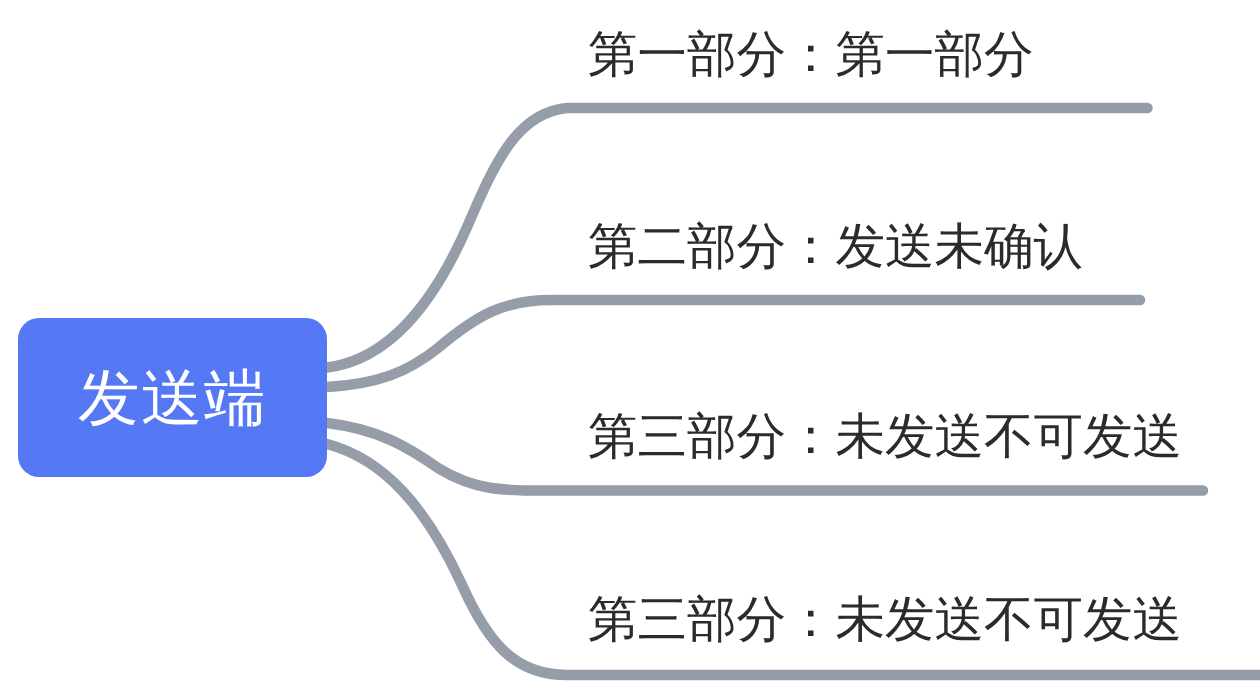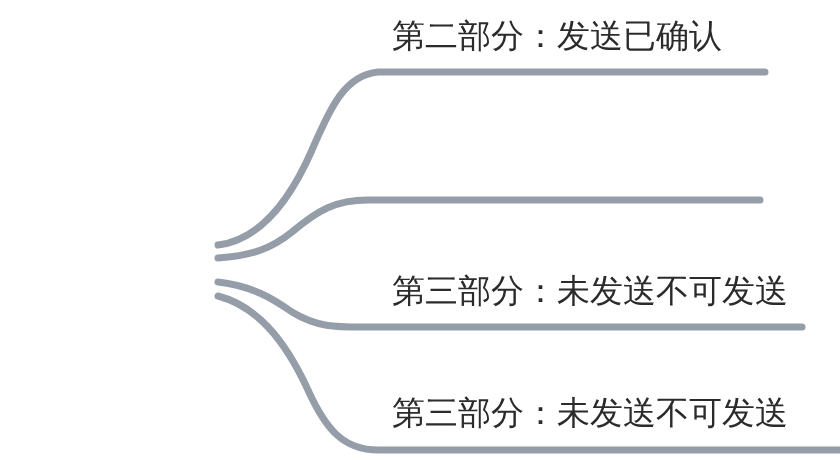--- a/index.html
+++ b/index.html
@@ -71,21 +71,25 @@
 
 <div id="mindmap-canvas">
 
   <svg id="branch-layer" viewBox="0 0 840 460" width="840" height="460" xmlns="http://www.w3.org/2000/svg">
     <path class="branch-path" d="M 218 245 C 258 240 288 205 312 150 C 330 108 345 75 378 72 L 765 72"></path>
     <path class="branch-path" d="M 218 258 C 252 256 272 248 292 232 C 318 210 336 200 368 200 L 760 200"></path>
     <path class="branch-path" d="M 218 282 C 252 286 272 298 292 312 C 318 328 338 327 368 327 L 802 327"></path>
     <path class="branch-path" d="M 218 296 C 256 306 284 338 308 390 C 326 430 344 450 378 450 L 840 450"></path>
   </svg>
 
+  <div id="root-node">
+    <span id="root-node-label">发送端</span>
+  </div>
 
-  <div class="branch-label" id="branch-label-1">第二部分：发送已确认</div>
+  <div class="branch-label" id="branch-label-1">第一部分：第一部分</div>
 
+  <div class="branch-label" id="branch-label-2">第二部分：发送未确认</div>
 
   <div class="branch-label" id="branch-label-3">第三部分：未发送不可发送</div>
 
   <div class="branch-label" id="branch-label-4">第三部分：未发送不可发送</div>
 
 </div>
 
 </body></html>

